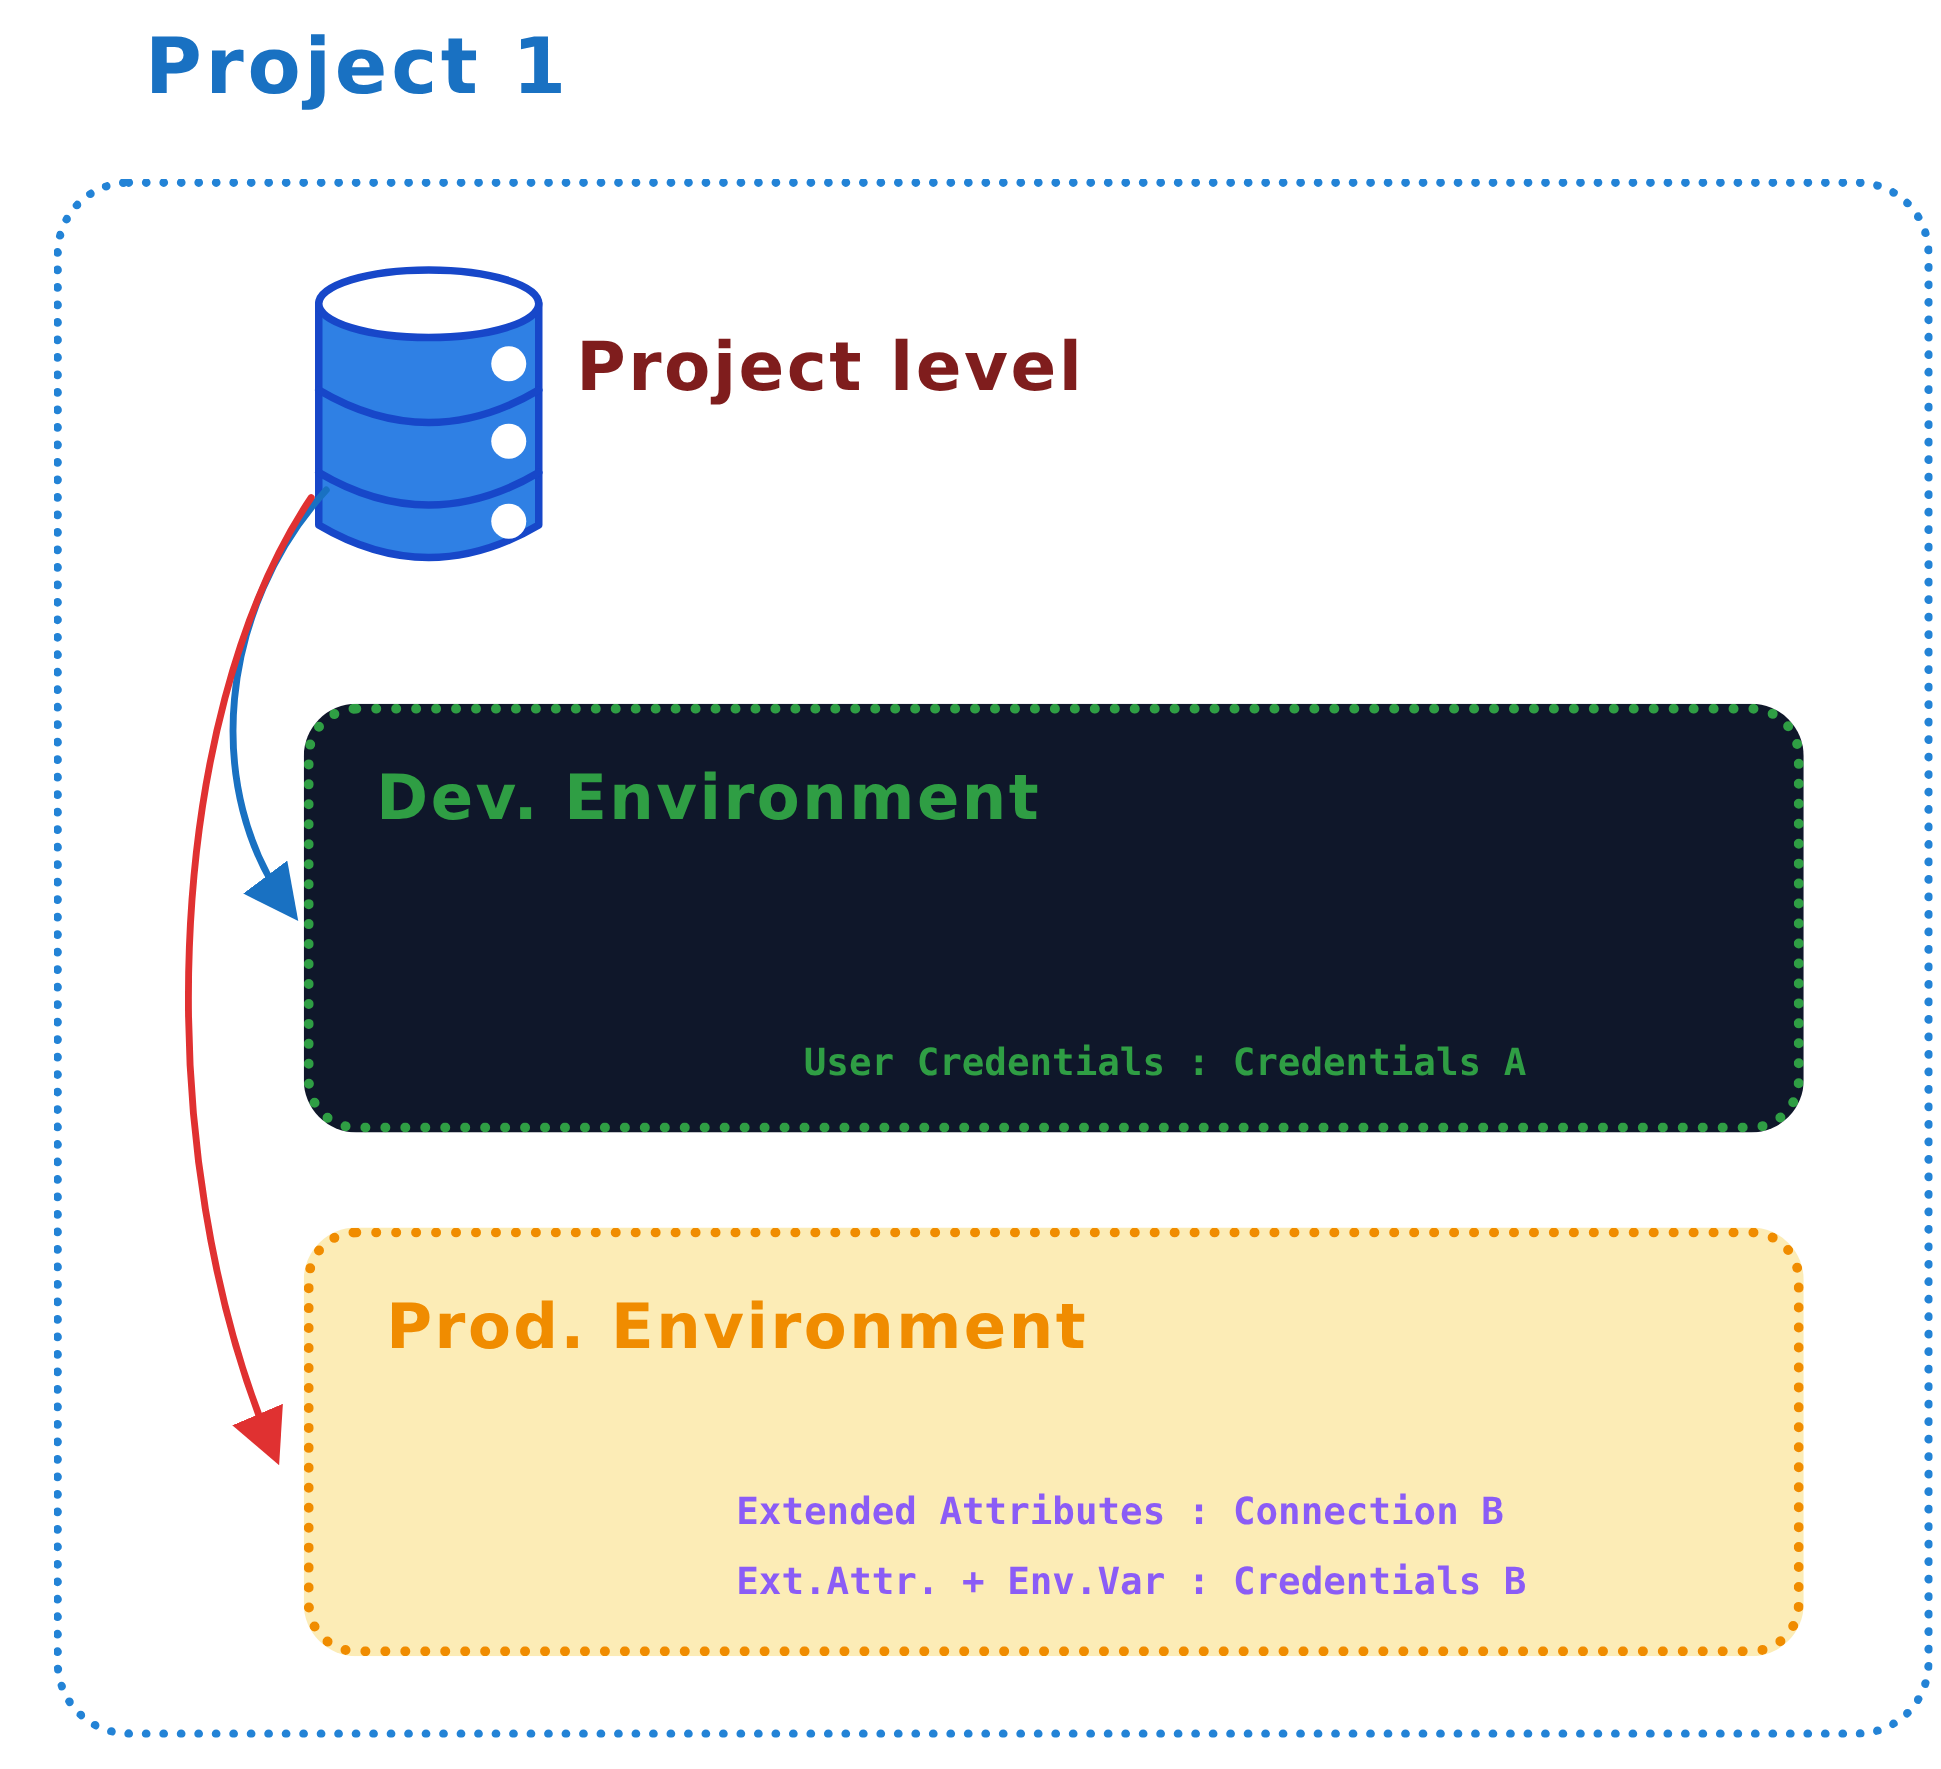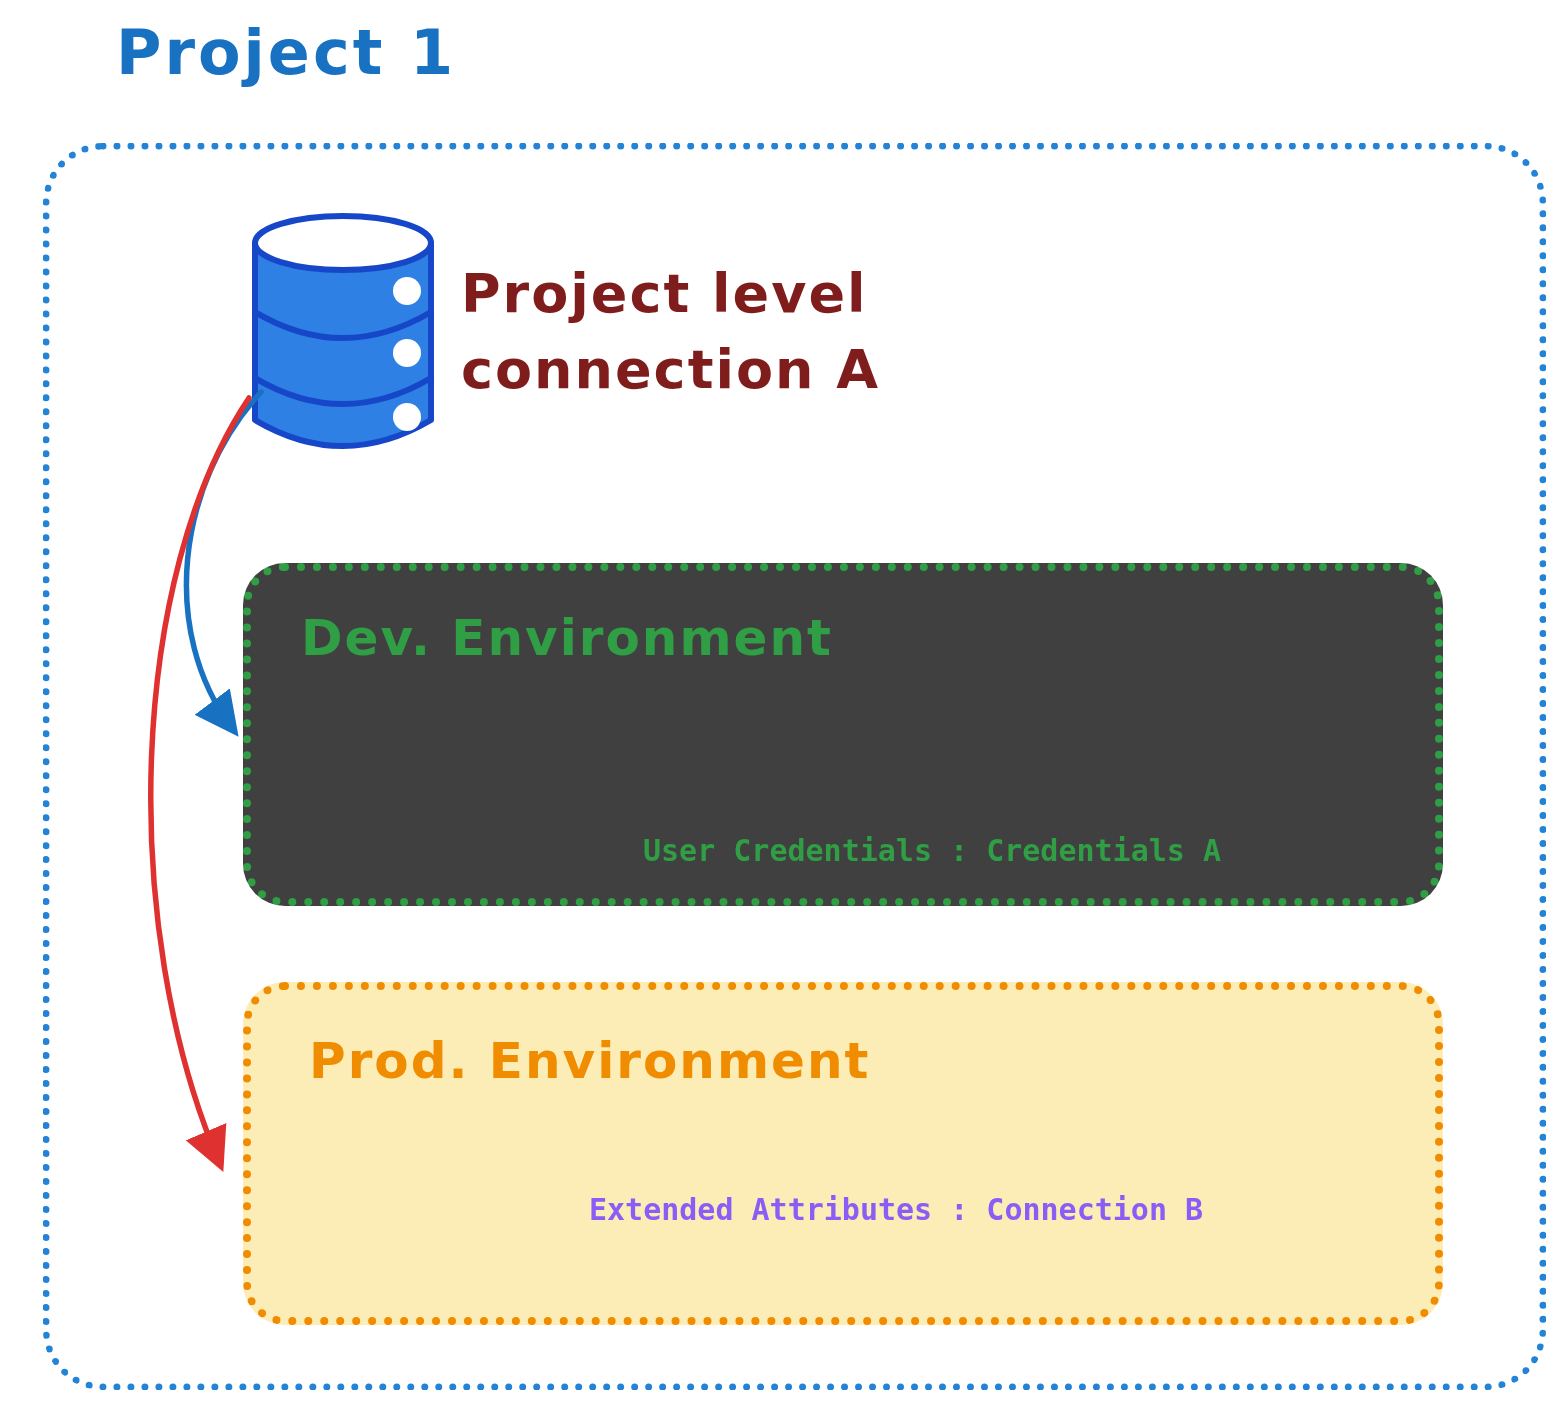--- a/index.html
+++ b/index.html
@@ -39,21 +39,21 @@
     position: absolute;
     left: 225px;
     width: 1200px;
     height: 343px;
     border-radius: 42px;
     box-sizing: border-box;
   }
   .env-box.dev {
     top: 563px;
     border: 8px dotted #2f9e44;
-    background: #404040;
+    background: #0f172a;
     text-decoration: underline;
   }
   .env-box.prod {
     top: 982px;
     border: 8px dotted #f08c00;
     background: #fcecb6;
     padding-left: 40px;
   }
   .env-title {
     position: absolute;
@@ -106,32 +106,32 @@
 <body>
 
 <div class="canvas">
 
   <div class="title">Project 1</div>
 
   <div class="project-box"></div>
 
   <div class="db-label">
     <div>Project level</div>
-    <div>connection A</div>
   </div>
 
   <div class="env-box dev">
     <div class="env-title">Dev. Environment</div>
     <div class="mono dev-cred">User Credentials : Credentials A</div>
   </div>
 
   <div class="env-box prod">
     <div class="env-title">Prod. Environment</div>
     <div class="mono prod-cred">
       <div>Extended Attributes : Connection B</div>
+      <div>Ext.Attr. + Env.Var : Credentials B</div>
     </div>
   </div>
 
   <svg class="overlay" width="1553" height="1415" viewBox="0 0 1553 1415">
     <defs>
       <marker id="ah-blue" viewBox="0 0 10 10" refX="7.5" refY="5" markerWidth="8" markerHeight="8" orient="auto">
         <path d="M 0 0 L 10 5 L 0 10 z" fill="#1971c2"></path>
       </marker>
       <marker id="ah-red" viewBox="0 0 10 10" refX="7.5" refY="5" markerWidth="8" markerHeight="8" orient="auto">
         <path d="M 0 0 L 10 5 L 0 10 z" fill="#e03131"></path>

